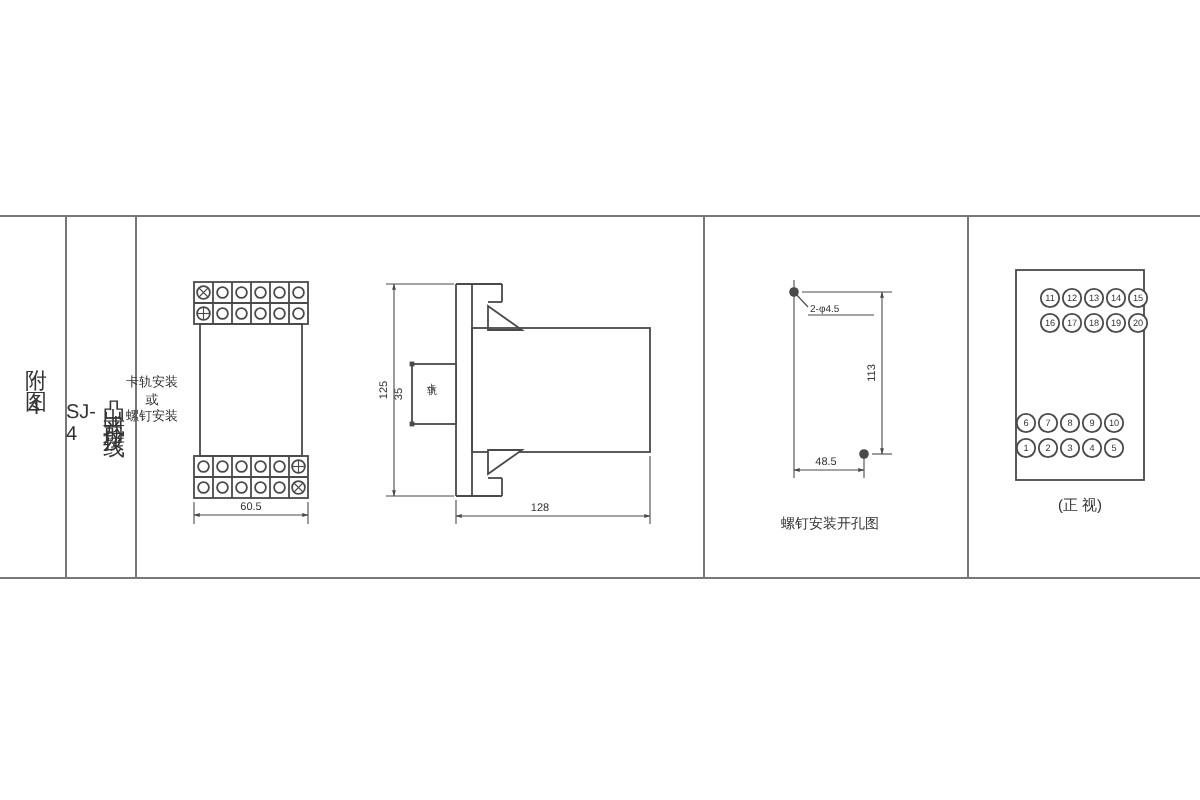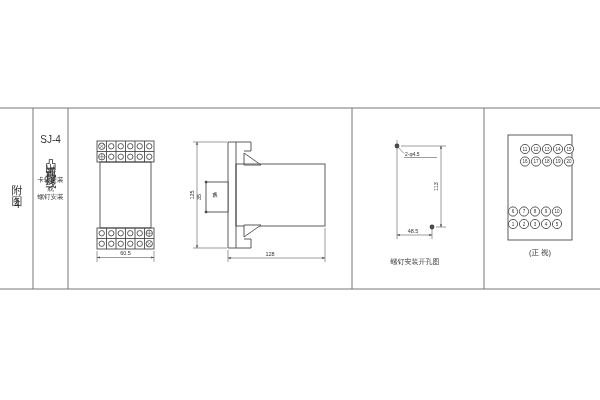--- a/index.html
+++ b/index.html
@@ -15,21 +15,21 @@
   .dimtext{font-size:5.5px;fill:#333;text-anchor:middle;}
   .smalltext{font-size:5px;fill:#333;}
   .caption{font-size:7px;fill:#333;text-anchor:middle;}
   .tc{fill:#fff;stroke:#4a4a4a;stroke-width:0.9;}
   .tn{font-size:4.6px;fill:#333;text-anchor:middle;}
   .screw{fill:#fff;stroke:#4a4a4a;stroke-width:0.9;}
   .overlay{position:absolute;}
   .col-figure{left:0;top:108px;width:33px;height:181px;display:flex;align-items:center;justify-content:center;}
   .vtext{writing-mode:vertical-rl;text-orientation:upright;}
   .figure-label{font-size:11px;letter-spacing:11px;}
-  .col-model{left:33px;top:108px;width:35px;height:181px;display:flex;flex-direction:column;align-items:center;}
+  .col-model{left:33px;top:108px;width:35px;height:181px;display:flex;flex-direction:row;align-items:center;}
   .model-label{margin-top:26px;font-size:10px;}
   .type-vertical{margin-top:5px;font-size:11px;letter-spacing:3.5px;}
   .mounting{margin-top:5px;font-size:6.5px;line-height:8.5px;text-align:center;white-space:nowrap;}
   .slot-label{left:212px;top:187px;font-size:5px;letter-spacing:1px;color:#333;}
 </style>
 </head>
 <body>
 
 <div id="canvas">
 

